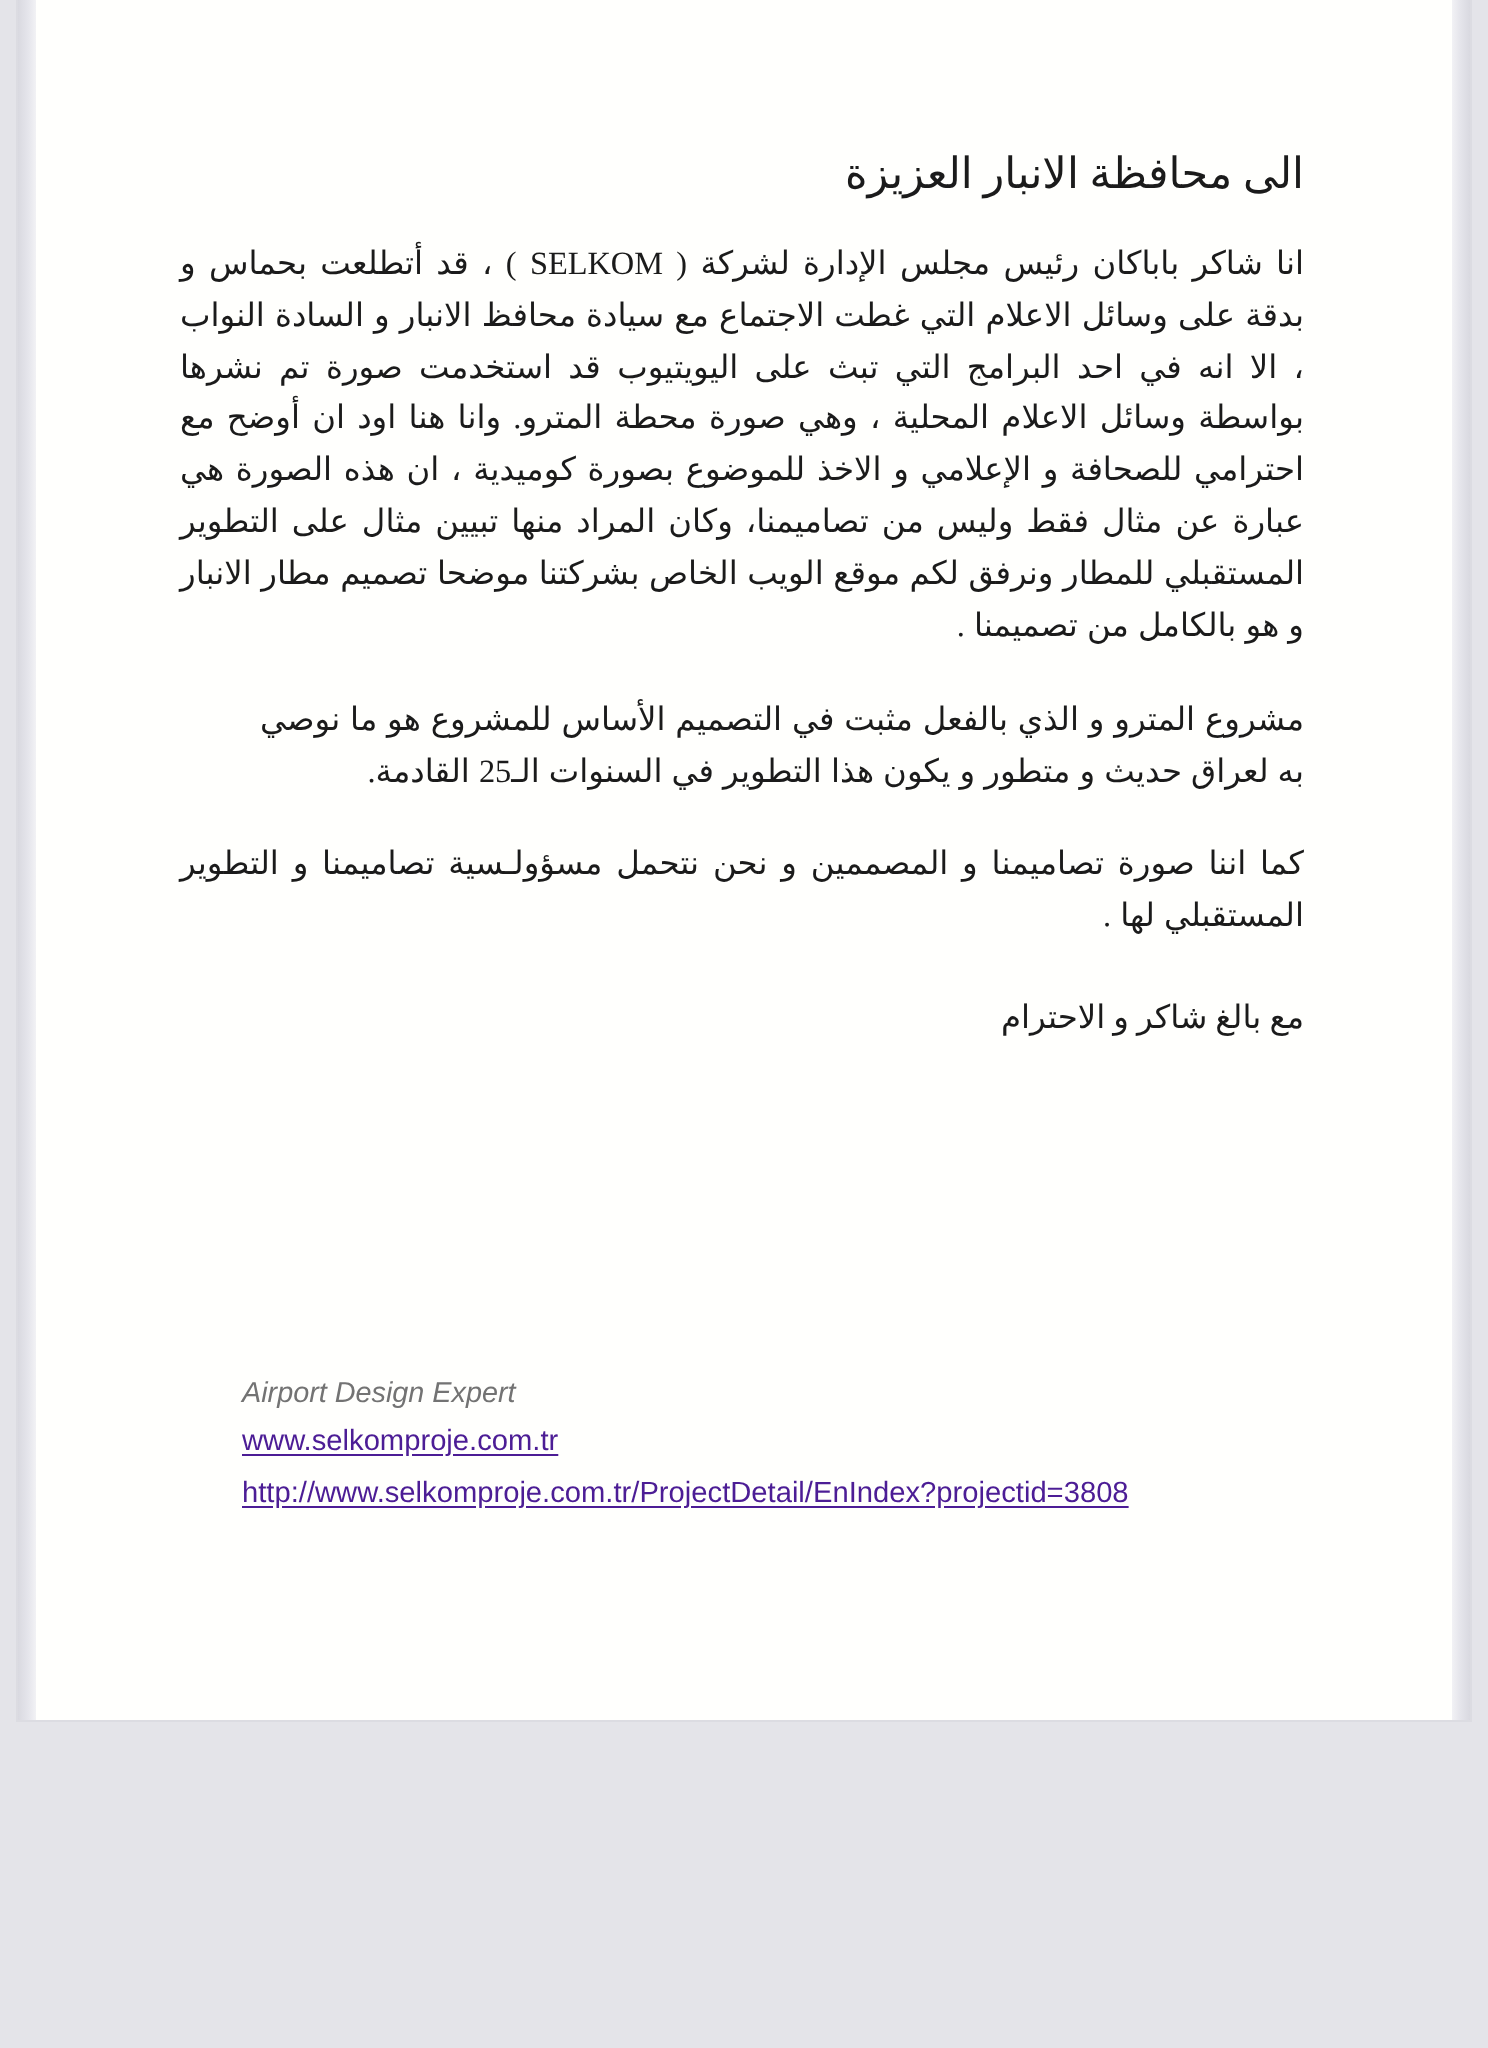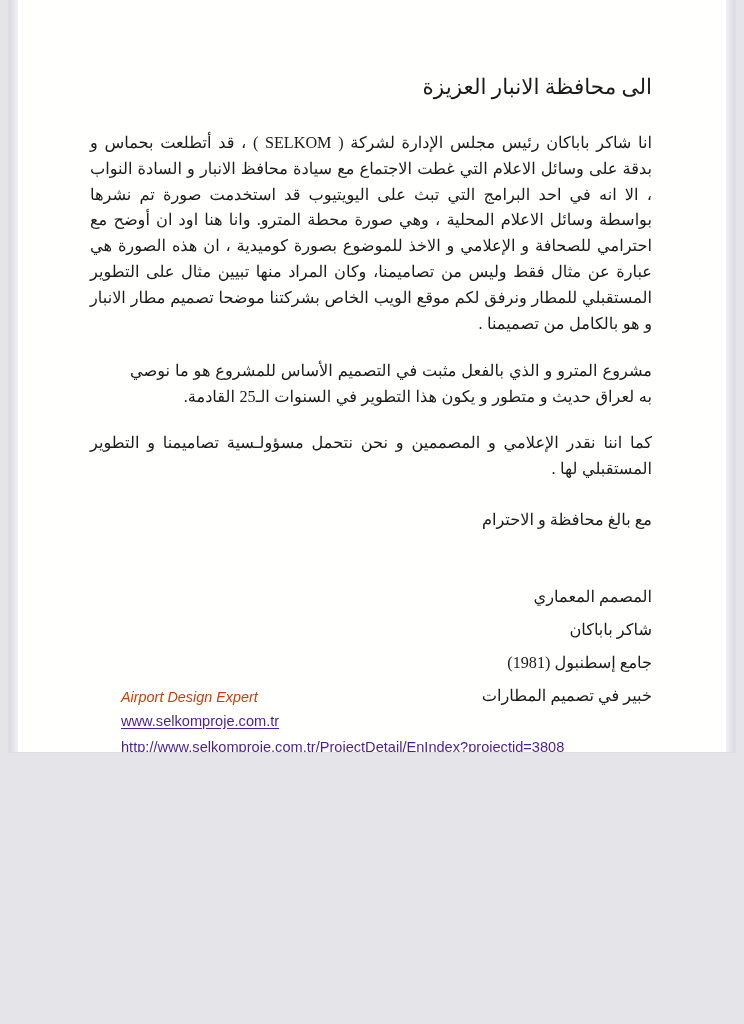--- a/index.html
+++ b/index.html
@@ -15,21 +15,21 @@
     overflow: hidden;
     position: relative;
   }
 
   
   #page-sheet {
     position: absolute;
     left: 9px;
     top: 0;
     width: 726px;
-    height: 752px;
+    height: 860px;
     background: #fffffd;
     box-shadow: 0 0 0 1px #dcdce2;
     overflow: hidden;
   }
   .edge-strip {
     position: absolute;
     top: 0;
     width: 9px;
     height: 1024px;
     background: linear-gradient(90deg, #d9d9e0 0%, #e6e6ec 60%, #f2f2f5 100%);
@@ -57,21 +57,21 @@
   }
 
   .para {
     margin: 0;
     font-size: 16.2px;
     line-height: 25.8px;
     text-align: justify;
     text-align-last: right;
     word-spacing: 0.5px;
   }
-  #para-intro   { margin-top: 29px; }
+  #para-intro   { margin-top: 18px; }
   #para-metro   { margin-top: 22px; margin-left: 40px; }
   #para-values  { margin-top: 20px; }
 
   .closing-line {
     margin: 0;
     font-size: 16.2px;
     line-height: 25.8px;
     text-align: right;
   }
   #closing-regards { margin-top: 25px; }
@@ -93,21 +93,21 @@
     top: 686px;
     direction: ltr;
     text-align: left;
     font-family: "Liberation Sans", "DejaVu Sans", sans-serif;
     color: #3c3c3c;
   }
   #link-role {
     font-style: italic;
     font-size: 14.4px;
     line-height: 22px;
-    color: #c2410c;
+    color: #737373;
   }
   .weblink {
     display: block;
     font-size: 14.6px;
     line-height: 26px;
     color: #4c1d95;
     text-decoration: underline;
     text-underline-offset: 2px;
     white-space: nowrap;
     cursor: pointer;
@@ -192,30 +192,24 @@
   <div class="edge-strip right"></div>
 
   <div id="doc-body">
 
     <h1 class="doc-title">الى محافظة الانبار العزيزة</h1>
 
     <p class="para" id="para-intro">انا شاكر باباكان رئيس مجلس الإدارة لشركة ( SELKOM ) ، قد أتطلعت بحماس و بدقة على وسائل الاعلام التي غطت الاجتماع مع سيادة محافظ الانبار و السادة النواب ، الا انه في احد البرامج التي تبث على اليويتيوب قد استخدمت صورة تم نشرها بواسطة وسائل الاعلام المحلية ، وهي صورة محطة المترو. وانا هنا اود ان أوضح مع احترامي للصحافة و الإعلامي و الاخذ للموضوع بصورة كوميدية ، ان هذه الصورة هي عبارة عن مثال فقط وليس من تصاميمنا، وكان المراد منها تبيين مثال على التطوير المستقبلي للمطار ونرفق لكم موقع الويب الخاص بشركتنا موضحا تصميم مطار الانبار و هو بالكامل من تصميمنا .</p>
 
     <p class="para" id="para-metro">مشروع المترو و الذي بالفعل مثبت في التصميم الأساس للمشروع هو ما نوصي به لعراق حديث و متطور و يكون هذا التطوير في السنوات الـ25 القادمة.</p>
 
-    <p class="para" id="para-values">كما اننا نقدر الإعلامي و المصممين و نحن نتحمل مسؤولـسية تصاميمنا و التطوير المستقبلي لها .</p>
-
-    <p class="closing-line" id="closing-regards">مع بالغ محافظة و الاحترام</p>
-
-    <div class="signature-block">
-      <div class="sig-line">المصمم المعماري</div>
-      <div class="sig-line">شاكر باباكان</div>
-      <div class="sig-line">جامع إسطنبول (1981)</div>
-      <div class="sig-line">خبير في تصميم المطارات</div>
-    </div>
+    <p class="para" id="para-values">كما اننا صورة تصاميمنا و المصممين و نحن نتحمل مسؤولـسية تصاميمنا و التطوير المستقبلي لها .</p>
+
+    <p class="closing-line" id="closing-regards">مع بالغ شاكر و الاحترام</p>
+
 
   </div>
 
   <div id="links-block">
     <div id="link-role">Airport Design Expert</div>
     <a class="weblink" href="#">www.selkomproje.com.tr</a>
     <a class="weblink" href="#">http://www.selkomproje.com.tr/ProjectDetail/EnIndex?projectid=3808</a>
   </div>
 
   <div id="page-number">1</div>

